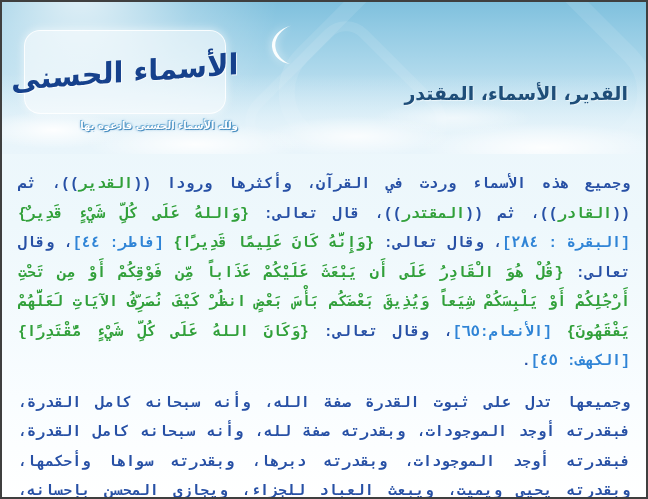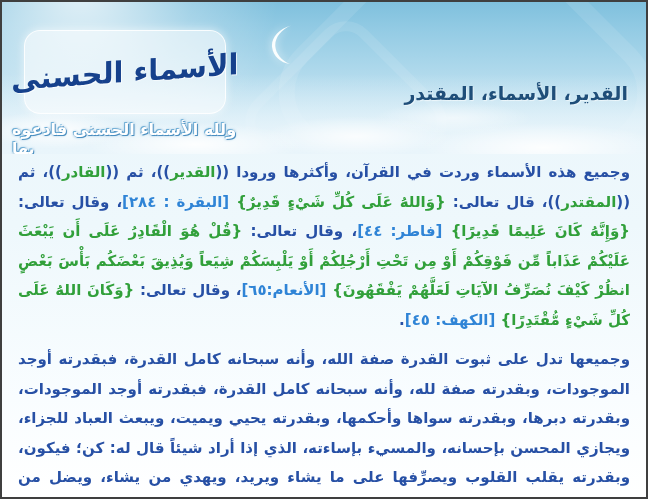--- a/index.html
+++ b/index.html
@@ -50,39 +50,39 @@
     border-radius:16px;
     box-shadow:0 0 10px rgba(255,255,255,.6);
     display:flex;align-items:center;justify-content:center;
   }
   .calligraphy{
     font-size:29px;font-weight:bold;color:#16418c;white-space:nowrap;
     transform:rotate(-4deg) skewX(-4deg);
     text-shadow:1px 1px 0 rgba(255,255,255,.7);
   }
   .tagline{
-    position:absolute;left:10px;top:118px;width:226px;text-align:left;
-    font-size:16px;font-weight:bold;color:var(--tagline-white);
+    position:absolute;left:10px;top:118px;width:226px;text-align:right;
+    font-size:10px;font-weight:bold;color:var(--tagline-white);
     text-shadow:0 0 3px #4b8fc0,1px 1px 0 #4b8fc0,-1px -1px 0 #7db9dd;
   }
   
   .moon{position:absolute;left:258px;top:20px;width:46px;height:46px;filter:drop-shadow(0 0 4px rgba(255,255,255,.85));}
   
   .page-title{
     position:absolute;right:18px;top:80px;
     font-size:19px;font-weight:bold;color:var(--title-navy);
     text-shadow:1px 1px 1px rgba(255,255,255,.6);
   }
   
   .content{
     position:absolute;top:156px;right:16px;left:16px;bottom:4px;
     direction:rtl;text-align:justify;
     font-size:15px;font-weight:bold;line-height:29.5px;color:var(--body-text);
   }
-  .content p{margin:0 0 10px 0;}
+  .content p{margin:12px 0 10px 0;font-family:Liberation Mono, monospace;}
   .seg-text{color:var(--body-text);}
   .seg-name{color:var(--quran-green);}
   .seg-quran{color:var(--quran-green);}
   .seg-ref{color:var(--reference-blue);}
 </style>
 </head>
 <body>
 
 <div class="page">
 

